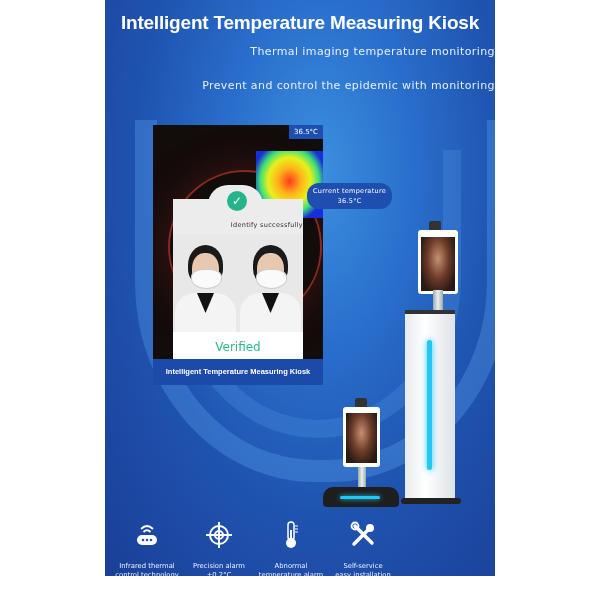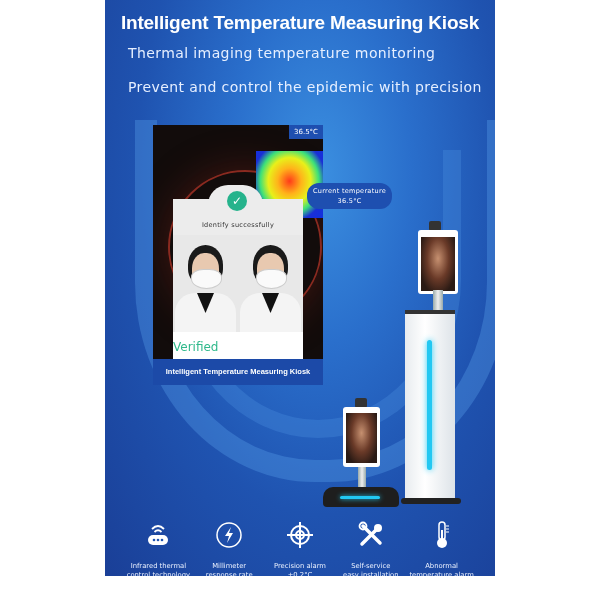--- a/index.html
+++ b/index.html
@@ -3,70 +3,70 @@
 <meta charset="utf-8">
 <style>
   html, body { margin:0; padding:0; }
   body { width:600px; height:600px; background:#ffffff; position:relative; overflow:hidden; font-family:"DejaVu Sans", sans-serif; }
   .panel { position:absolute; left:105px; top:0; width:390px; height:576px; overflow:hidden;
     background: radial-gradient(ellipse at 55% 30%, #3b8fe0 0%, #2a6fcc 30%, #1f53b0 60%, #1a3f97 100%); }
   .shield { position:absolute; border-radius: 0 0 180px 180px / 0 0 200px 200px; }
   .sh1 { left:30px; top:120px; width:330px; height:340px; border:22px solid rgba(90,160,235,0.35); border-top:none; }
   .sh2 { left:70px; top:150px; width:250px; height:270px; border:18px solid rgba(90,160,235,0.25); border-top:none; }
   .title { position:absolute; top:12px; left:0; width:100%; text-align:center; color:#fff; font-family:"Liberation Sans", sans-serif; font-weight:bold; font-size:19px; letter-spacing:-0.2px; }
-  .sub { position:absolute; left:0; width:100%; text-align:left; color:#e6efff; font-size:14px; letter-spacing:0.4px;padding-left:23px; }
+  .sub { position:absolute; left:0; width:100%; text-align:right; color:#e6efff; font-size:11px; letter-spacing:0.4px; }
   .screen { position:absolute; left:48px; top:125px; width:170px; height:260px; background:#120c0b; overflow:hidden; }
   .glow { position:absolute; left:15px; top:45px; width:150px; height:150px; border-radius:50%; border:2px solid #8a2a20; box-shadow:0 0 40px rgba(160,40,30,0.35); }
   .tbadge { position:absolute; right:0; top:0; background:#1e4fb0; color:#fff; font-size:7px; padding:3px 5px; }
   .thermal { position:absolute; left:103px; top:26px; width:67px; height:67px;
     background: radial-gradient(ellipse at 50% 45%, #ff3b1a 0%, #ffb31a 25%, #e8f01a 45%, #3ce07a 62%, #1a2fd6 78%, #1030e0 100%); }
   .card { position:absolute; left:20px; top:74px; width:130px; height:170px; background:#ececec; }
   .card-tab { position:absolute; left:55px; top:60px; width:55px; height:30px; background:#ececec; border-radius:20px 20px 0 0; }
   .check { position:absolute; left:74px; top:66px; width:20px; height:20px; border-radius:50%; background:#26b38c; color:#fff; font-size:12px; line-height:20px; text-align:center; }
-  .identify { position:absolute; left:20px; top:96px; width:130px; text-align:center; font-size:6.5px; color:#333; letter-spacing:0.3px; }
+  .identify { position:absolute; left:20px; top:96px; width:130px; text-align:right; font-size:6.5px; color:#333; letter-spacing:0.3px; }
   .photos { position:absolute; left:20px; top:110px; width:130px; height:105px; display:flex; }
   .person { flex:1; position:relative; background:#e8e8e8; overflow:hidden; }
   .hair { position:absolute; left:15px; top:10px; width:35px; height:40px; border-radius:50% 50% 40% 40%; background:#1a1a1a; }
   .face { position:absolute; left:19px; top:18px; width:27px; height:34px; border-radius:45%; background:#e8c9b0; }
   .mask { position:absolute; left:18px; top:34px; width:29px; height:18px; border-radius:40% 40% 50% 50%; background:#fafafa; border:1px solid #ccc; }
   .coat { position:absolute; left:2px; top:58px; width:61px; height:50px; background:#f4f4f4; border-radius:20px 20px 0 0; }
   .shirt { position:absolute; left:24px; top:58px; width:17px; height:20px; background:#111; clip-path:polygon(0 0,100% 0,50% 100%); }
-  .verified { position:absolute; left:20px; top:207px; width:130px; height:30px; background:#fff; color:#2fb98b; font-size:12px; line-height:30px; }
+  .verified { position:absolute; left:20px; top:207px; width:130px; height:30px; background:#fff; color:#2fb98b; font-size:12px; text-align:center; line-height:30px; }
   .screen-foot { position:absolute; left:0; bottom:0; width:170px; height:26px; background:#1c4aa8; color:#fff; font-family:"Liberation Sans", sans-serif; font-weight:bold; font-size:7.5px; text-align:center; line-height:26px; }
   .curtemp { position:absolute; left:202px; top:183px; background:#1e4fb0; color:#fff; font-size:6.5px; padding:3px 6px; border-radius:12px; text-align:center; line-height:10px; letter-spacing:0.3px; }
   
   .tall-pole-top { position:absolute; left:328px; top:290px; width:10px; height:20px; background:linear-gradient(90deg,#9aa,#eee,#9aa); }
   .tall-screen { position:absolute; left:313px; top:230px; width:40px; height:64px; background:#fff; border-radius:3px; }
   .tall-cam { position:absolute; left:324px; top:221px; width:12px; height:10px; background:#333; border-radius:2px; }
   .tall-face { position:absolute; left:316px; top:237px; width:34px; height:54px; background:radial-gradient(ellipse at 50% 40%, #c69070 0%, #6a3a28 45%, #2a1a14 80%); }
   .tall-body { position:absolute; left:300px; top:310px; width:50px; height:190px; background:linear-gradient(90deg,#e8ecef,#ffffff 40%,#dde3e8); border-top:4px solid #333; }
   .tall-bar { position:absolute; left:322px; top:340px; width:5px; height:130px; border-radius:3px; background:#22c8f2; box-shadow:0 0 6px #22c8f2; }
   .tall-base { position:absolute; left:296px; top:498px; width:60px; height:6px; background:#222; border-radius:3px; }
   .sm-screen { position:absolute; left:238px; top:407px; width:37px; height:60px; background:#fff; border-radius:3px; }
   .sm-cam { position:absolute; left:250px; top:398px; width:12px; height:10px; background:#333; border-radius:2px; }
   .sm-face { position:absolute; left:241px; top:413px; width:31px; height:50px; background:radial-gradient(ellipse at 50% 40%, #c69070 0%, #6a3a28 45%, #2a1a14 80%); }
   .sm-pole { position:absolute; left:253px; top:467px; width:8px; height:22px; background:linear-gradient(90deg,#9aa,#eee,#9aa); }
   .sm-base { position:absolute; left:218px; top:487px; width:76px; height:20px; background:#1e1e1e; border-radius:10px 10px 4px 4px; }
   .sm-led { position:absolute; left:235px; top:496px; width:40px; height:3px; background:#22c8f2; border-radius:2px; box-shadow:0 0 5px #22c8f2; }
   
-  .features { position:absolute; left:0; top:520px; width:390px; display:flex; justify-content:flex-start; padding:0 18px; box-sizing:border-box; }
+  .features { position:absolute; left:0; top:520px; width:390px; display:flex; justify-content:flex-start; padding:0 6px; box-sizing:border-box; }
   .feat { width:72px; text-align:center; color:#fff; }
   .ficon { height:30px; display:flex; align-items:center; justify-content:center; }
   .flabel { margin-top:12px; font-size:6.8px; line-height:9px; color:#eaf1ff; }
 </style>
 </head>
 <body>
 
 <div class="panel">
   <div class="shield sh1"></div>
   <div class="shield sh2"></div>
 
   <div class="title">Intelligent Temperature Measuring Kiosk</div>
   <div class="sub" style="top:45px">Thermal imaging temperature monitoring</div>
-  <div class="sub" style="top:79px">Prevent and control the epidemic with precision</div>
+  <div class="sub" style="top:79px">Prevent and control the epidemic with monitoring</div>
 
   <div class="screen">
     <div class="glow"></div>
     <div class="thermal"></div>
     <div class="tbadge">36.5°C</div>
     <div class="card-tab"></div>
     <div class="card"></div>
     <div class="check">✓</div>
     <div class="identify">Identify successfully</div>
     <div class="photos">
@@ -126,67 +126,55 @@
           </svg>
       </div>
       <div class="flabel">
           <div>Infrared thermal</div>
           <div>control technology</div>
         </div>
     </div>
     <div class="feat">
       <div class="ficon">
         <svg width="28" height="28" viewBox="0 0 28 28">
-            <circle cx="14" cy="14" r="12" stroke="#fff" stroke-width="1.5" fill="none"></circle>
-            <path d="M16 6 L10 15 L14 15 L12 22 L18 12 L14 12 Z" fill="#fff"></path>
-          </svg>
-      </div>
-      <div class="flabel">
-          <div>Millimeter</div>
-          <div>response rate</div>
-        </div>
-    </div>
-    <div class="feat">
-      <div class="ficon">
-        <svg width="28" height="28" viewBox="0 0 28 28">
             <circle cx="14" cy="14" r="9" stroke="#fff" stroke-width="2" fill="none"></circle>
             <circle cx="14" cy="14" r="4" stroke="#fff" stroke-width="2" fill="none"></circle>
             <line x1="14" y1="1" x2="14" y2="27" stroke="#fff" stroke-width="2"></line>
             <line x1="1" y1="14" x2="27" y2="14" stroke="#fff" stroke-width="2"></line>
           </svg>
       </div>
       <div class="flabel">
           <div>Precision alarm</div>
           <div>±0.2°C</div>
-        </div>
-    </div>
-    <div class="feat">
-      <div class="ficon">
-        <svg width="28" height="28" viewBox="0 0 28 28">
-            <path d="M5 23 L20 8" stroke="#fff" stroke-width="3.5" stroke-linecap="round"></path>
-            <circle cx="21" cy="7" r="4" fill="#fff"></circle>
-            <path d="M6 5 L23 22" stroke="#fff" stroke-width="3.5" stroke-linecap="round"></path>
-            <circle cx="6" cy="5" r="3.5" stroke="#fff" stroke-width="1.8" fill="none"></circle>
-          </svg>
-      </div>
-      <div class="flabel">
-          <div>Self-service</div>
-          <div>easy installation</div>
         </div>
     </div>
     <div class="feat">
       <div class="ficon">
         <svg width="20" height="30" viewBox="0 0 20 30">
             <rect x="7" y="2" width="6" height="18" rx="3" stroke="#fff" stroke-width="1.5" fill="none"></rect>
             <circle cx="10" cy="23" r="5" fill="#fff"></circle>
             <rect x="9" y="10" width="2" height="12" fill="#fff"></rect>
             <line x1="14" y1="6" x2="17" y2="6" stroke="#fff"></line>
             <line x1="14" y1="9" x2="17" y2="9" stroke="#fff"></line>
             <line x1="14" y1="12" x2="17" y2="12" stroke="#fff"></line>
           </svg>
       </div>
       <div class="flabel">
           <div>Abnormal</div>
           <div>temperature alarm</div>
         </div>
     </div>
+    <div class="feat">
+      <div class="ficon">
+        <svg width="28" height="28" viewBox="0 0 28 28">
+            <path d="M5 23 L20 8" stroke="#fff" stroke-width="3.5" stroke-linecap="round"></path>
+            <circle cx="21" cy="7" r="4" fill="#fff"></circle>
+            <path d="M6 5 L23 22" stroke="#fff" stroke-width="3.5" stroke-linecap="round"></path>
+            <circle cx="6" cy="5" r="3.5" stroke="#fff" stroke-width="1.8" fill="none"></circle>
+          </svg>
+      </div>
+      <div class="flabel">
+          <div>Self-service</div>
+          <div>easy installation</div>
+        </div>
+    </div>
   </div>
 </div>
 
 </body></html>

